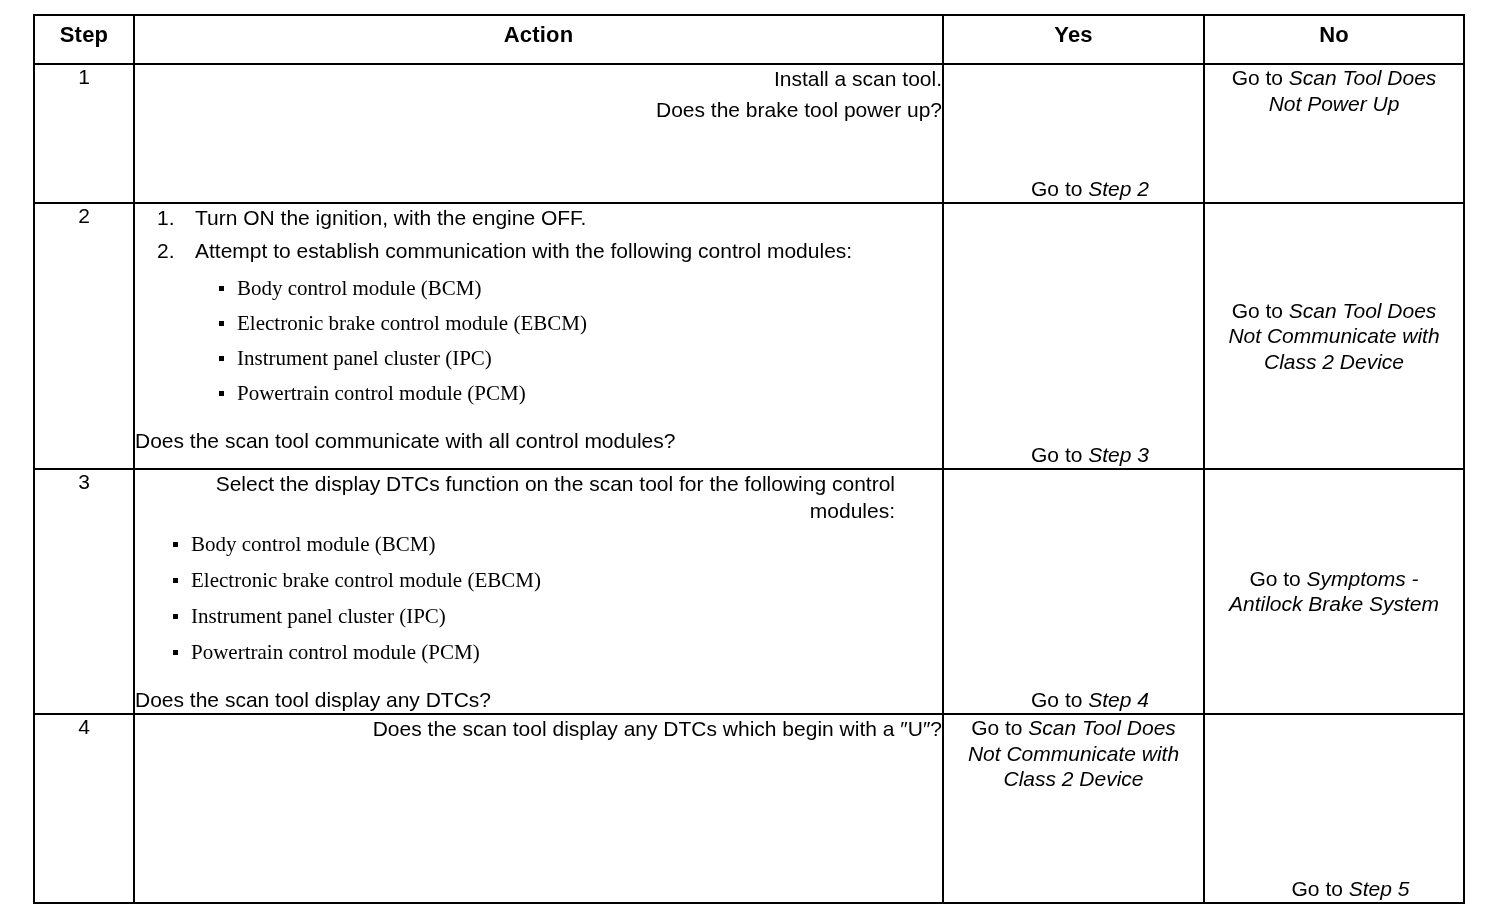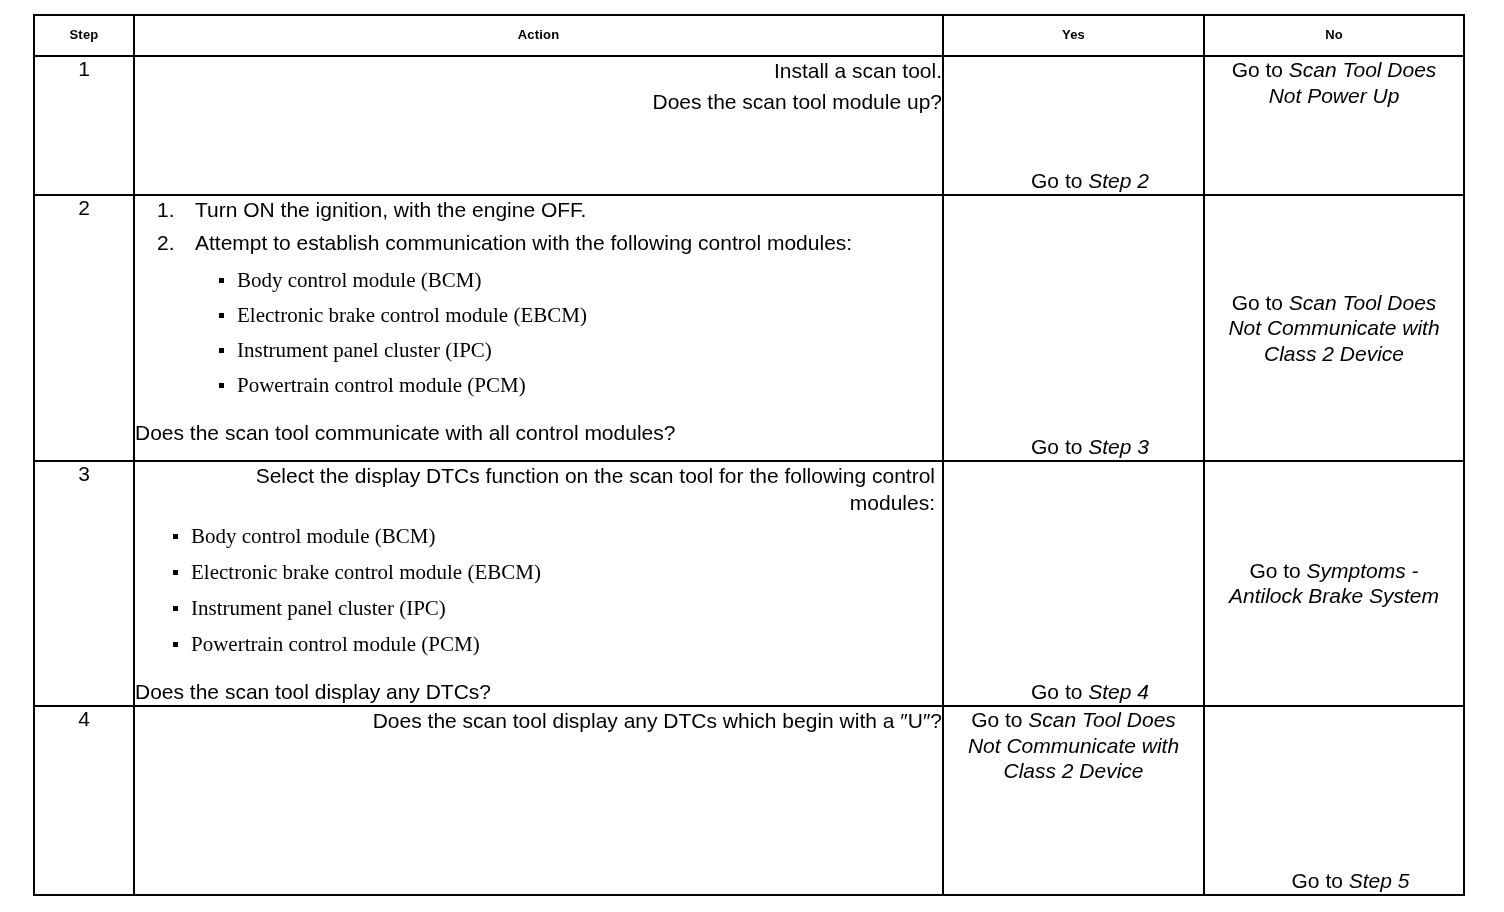--- a/index.html
+++ b/index.html
@@ -47,24 +47,24 @@
   col.c-action { width: 809px; }
   col.c-yes    { width: 261px; }
   col.c-no     { width: 260px; }
 
   
   tr.header-row th {
     height: 37px;
     text-align: center;
     vertical-align: middle;
     font-weight: bold;
-    font-size: 13px;
+    font-size: 22px;
     letter-spacing: 0.2px;
     line-height: 1.05;
-    padding-bottom: 2px;
+    padding-bottom: 10px;
   }
 
   
   td.step-cell {
     text-align: center;
     vertical-align: middle;
     font-size: 21px;
     line-height: 1.1;
   }
 
@@ -78,21 +78,21 @@
   .action-inner {
     display: block;
   }
 
   .plain-line {
     display: block;
     margin: 0 0 4px 0;
     white-space: nowrap;
     text-align: right;
   }
-  .plain-line.wrap { white-space: normal; margin-left: 40px; }
+  .plain-line.wrap { white-space: normal; }
   .plain-line.tight { margin-bottom: 0; }
 
   
   .question-line {
     display: block;
     margin: 20px 0 0 0;
     white-space: nowrap;
   }
 
   
@@ -197,21 +197,21 @@
       </tr>
     </thead>
 
     <tbody>
 
       <tr style="height:139px;">
         <td class="step-cell">1</td>
         <td class="action-cell">
           <span class="action-inner">
             <span class="plain-line">Install a scan tool.</span>
-            <span class="plain-line tight">Does the scan tool module up?</span>
+            <span class="plain-line tight">Does the brake tool power up?</span>
           </span>
         </td>
         <td class="result-cell v-bottom">
           <span class="result-text">
             <span>Go to </span><span class="ref">Step 2</span>
           </span>
         </td>
         <td class="result-cell v-top">
           <span class="result-text">
             <span>Go to </span><span class="ref">Scan Tool Does Not Power Up</span>

